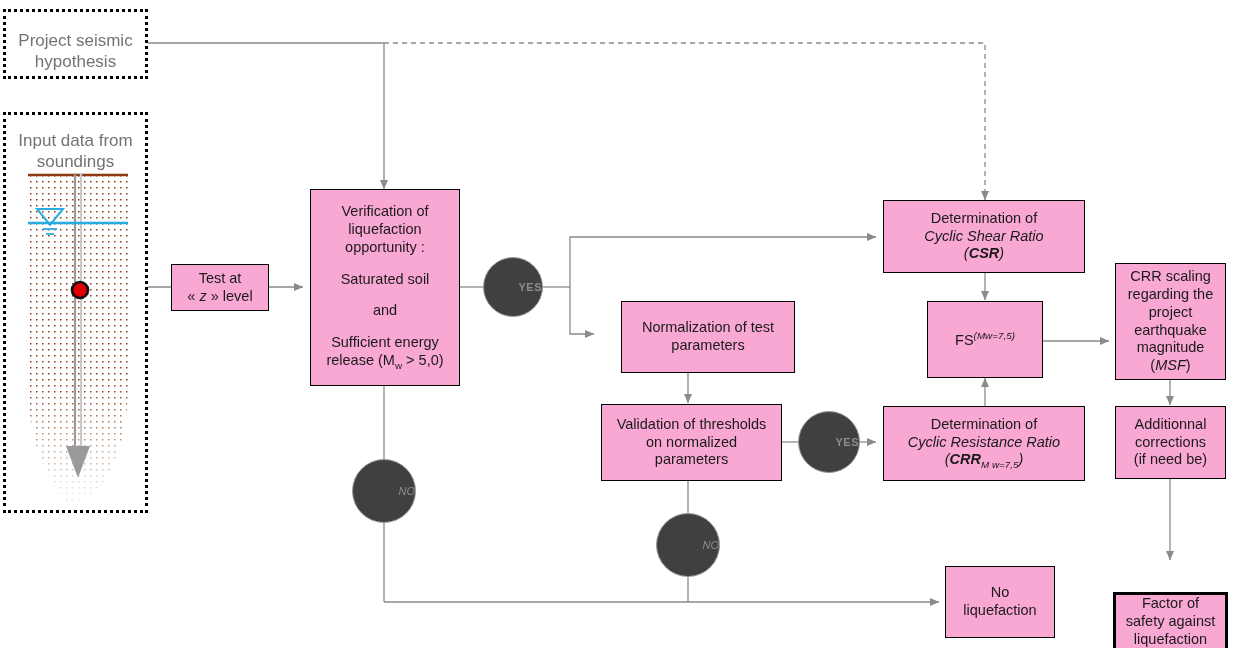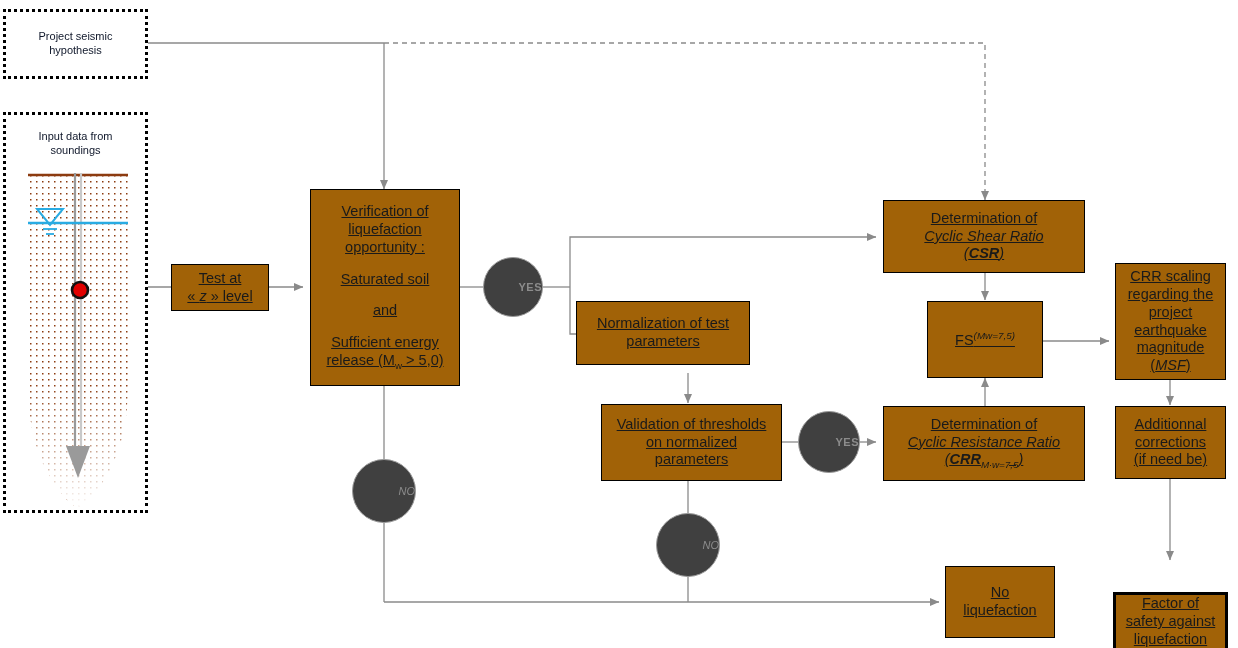--- a/index.html
+++ b/index.html
@@ -20,43 +20,42 @@
     width: 1238px; height: 648px;
     pointer-events: none;
   }
   .node {
     position: absolute;
     box-sizing: border-box;
     display: flex;
     align-items: center;
     justify-content: center;
     text-align: center;
-    background: #a16207;
+    background: #f9a8d4;
     line-height: 1.22;
-    text-decoration: underline;
   }
   .boxed {
     border: 1px solid #000000;
     font-size: 14.5px;
   }
   .boxed.thick {
     border: 3px solid #000000;
   }
   .dashcontainer {
     position: absolute;
     box-sizing: border-box;
     border: 3px dotted #000000;
     background: #ffffff;
   }
   .group-title {
     position: absolute;
     left: 0; right: 0;
     text-align: center;
-    color: #0f172a;
-    font-size: 11px;
+    color: #737373;
+    font-size: 17px;
     line-height: 1.25;
   }
   .circle {
     position: absolute;
     box-sizing: border-box;
     border: 1px solid #9a9a9a;
     border-radius: 50%;
     background: #404040;
     display: flex;
     align-items: center;
@@ -214,21 +213,21 @@
   </div>
 
   <div class="circle yes" style="left:483px; top:257px; width:60px; height:60px;">
     <span>YES</span>
   </div>
 
   <div class="circle no" style="left:352px; top:459px; width:64px; height:64px;">
     <span>NO</span>
   </div>
 
-  <div class="node boxed" style="left:576px; top:301px; width:174px; height:64px;">
+  <div class="node boxed" style="left:621px; top:301px; width:174px; height:72px;">
     <div class="inner">
       <div>Normalization of test</div>
       <div>parameters</div>
     </div>
   </div>
 
   <div class="node boxed" style="left:601px; top:404px; width:181px; height:77px;">
     <div class="inner">
       <div>Validation of thresholds</div>
       <div>on normalized</div>

